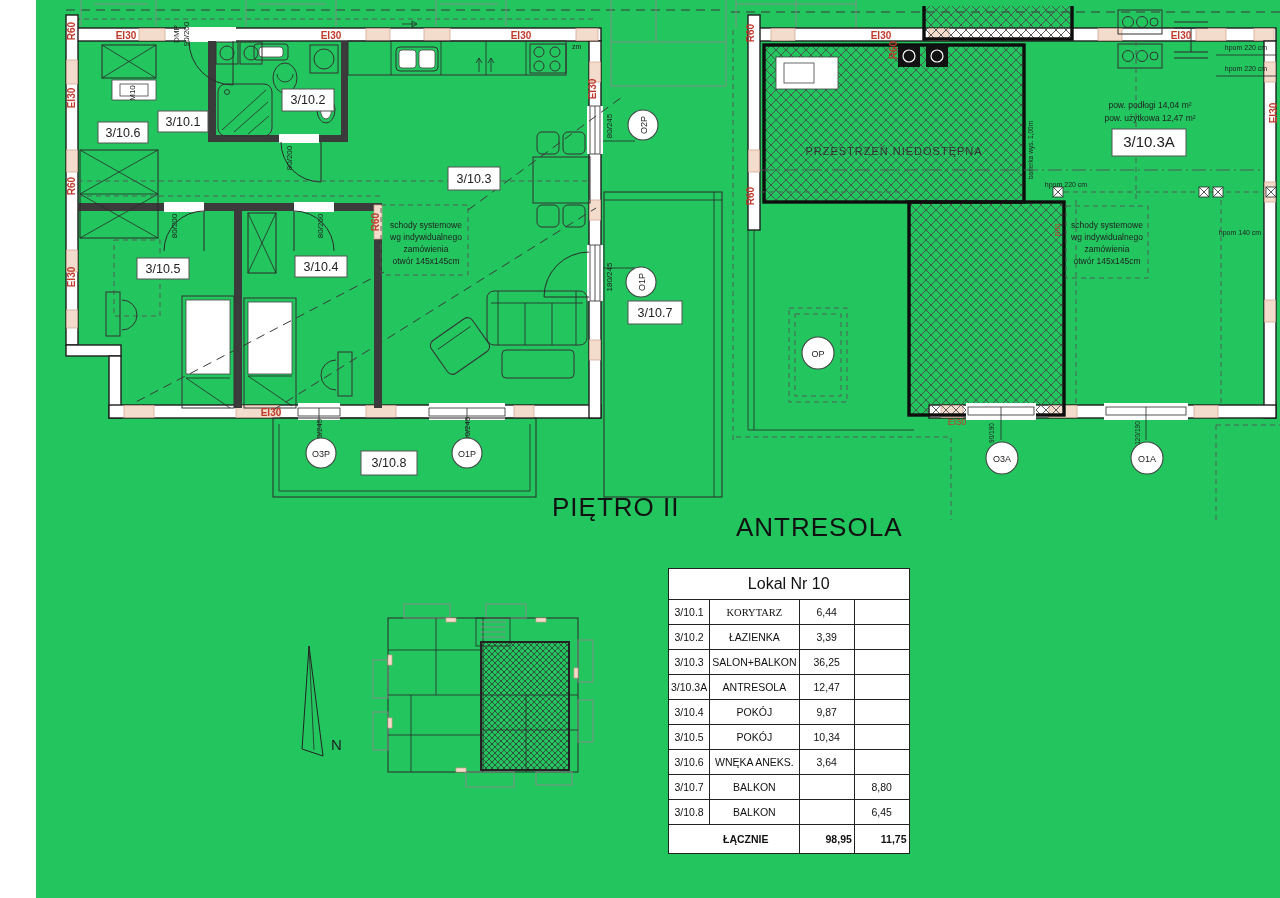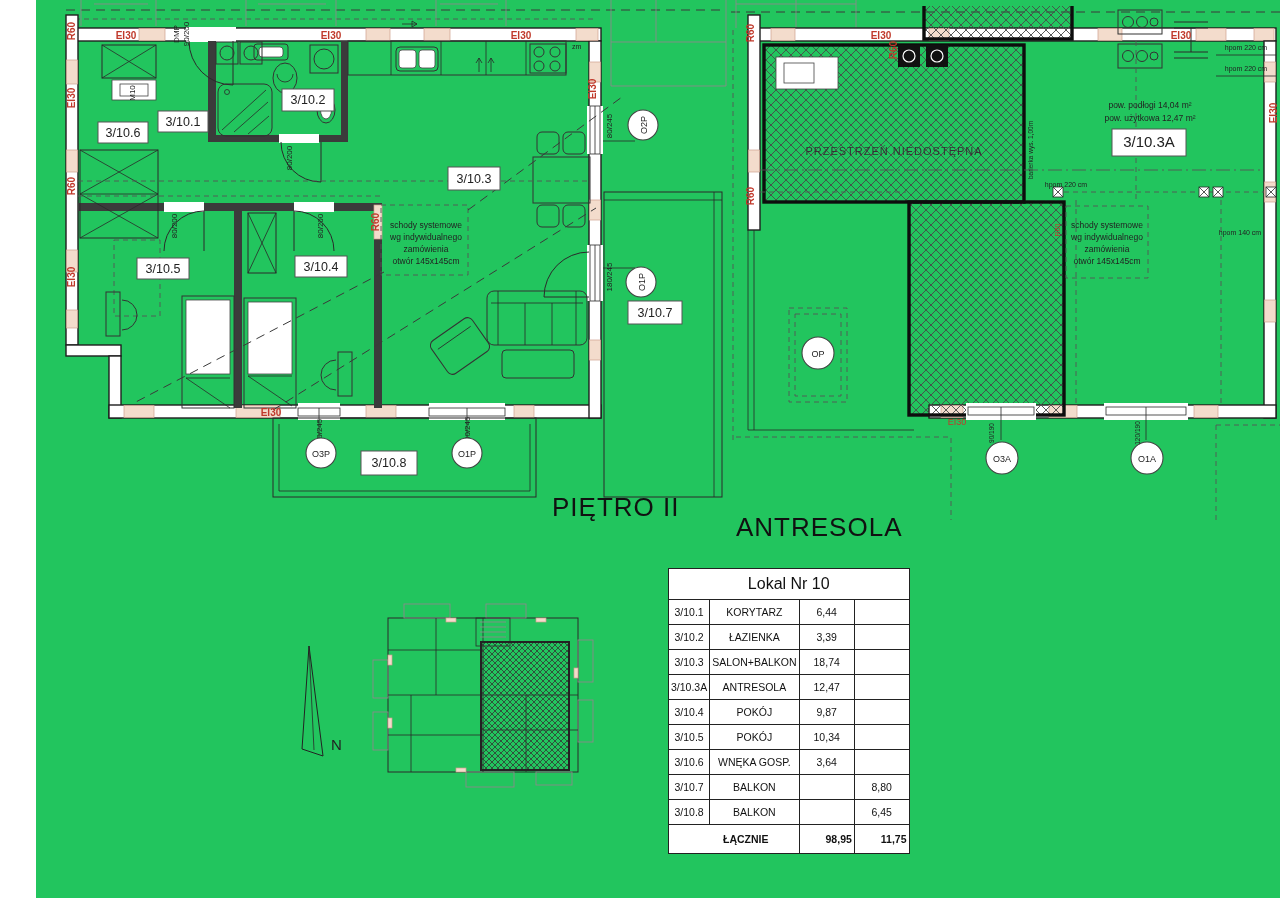--- a/index.html
+++ b/index.html
@@ -32,21 +32,21 @@
   .furn2{stroke:#444;stroke-width:.8;fill:#fff;}
   
   .title{position:absolute;font-size:26px;letter-spacing:1px;color:#111;}
   
   .area-table{position:absolute;left:632px;top:568px;width:169px;border-collapse:collapse;
               background:#fff;color:#111;}
   .area-table td,.area-table th{border:1px solid #222;text-align:center;vertical-align:middle;
               font-size:10.5px;font-weight:normal;padding:1px 2px;}
   .area-table .hdr{font-size:16px;height:28px;}
   .area-table .c-id{width:36px;}
-  .area-table .c-name{width:68px;}
+  .area-table .c-name{width:68px;font-family:Liberation Serif, serif;}
   .area-table .c-a1{width:52px;}
   .area-table .c-a2{width:52px;}
   .area-table tbody td{height:22px;}
   .area-table .total td{height:26px;font-weight:bold;padding-left:26px;}
 </style>
 </head>
 <body>
 
 <div class="page">
 
@@ -461,21 +461,21 @@
         </tr>
     <tr>
       <td>3/10.2</td>
       <td>ŁAZIENKA</td>
       <td>3,39</td>
       <td></td>
         </tr>
     <tr>
       <td>3/10.3</td>
       <td>SALON+BALKON</td>
-      <td>18,74</td>
+      <td>36,25</td>
       <td></td>
         </tr>
     <tr>
       <td>3/10.3A</td>
       <td>ANTRESOLA</td>
       <td>12,47</td>
       <td></td>
         </tr>
     <tr>
       <td>3/10.4</td>
@@ -484,21 +484,21 @@
       <td></td>
         </tr>
     <tr>
       <td>3/10.5</td>
       <td>POKÓJ</td>
       <td>10,34</td>
       <td></td>
         </tr>
     <tr>
       <td>3/10.6</td>
-      <td>WNĘKA GOSP.</td>
+      <td>WNĘKA ANEKS.</td>
       <td>3,64</td>
       <td></td>
         </tr>
     <tr>
       <td>3/10.7</td>
       <td>BALKON</td>
       <td></td>
       <td>8,80</td>
         </tr>
     <tr>

